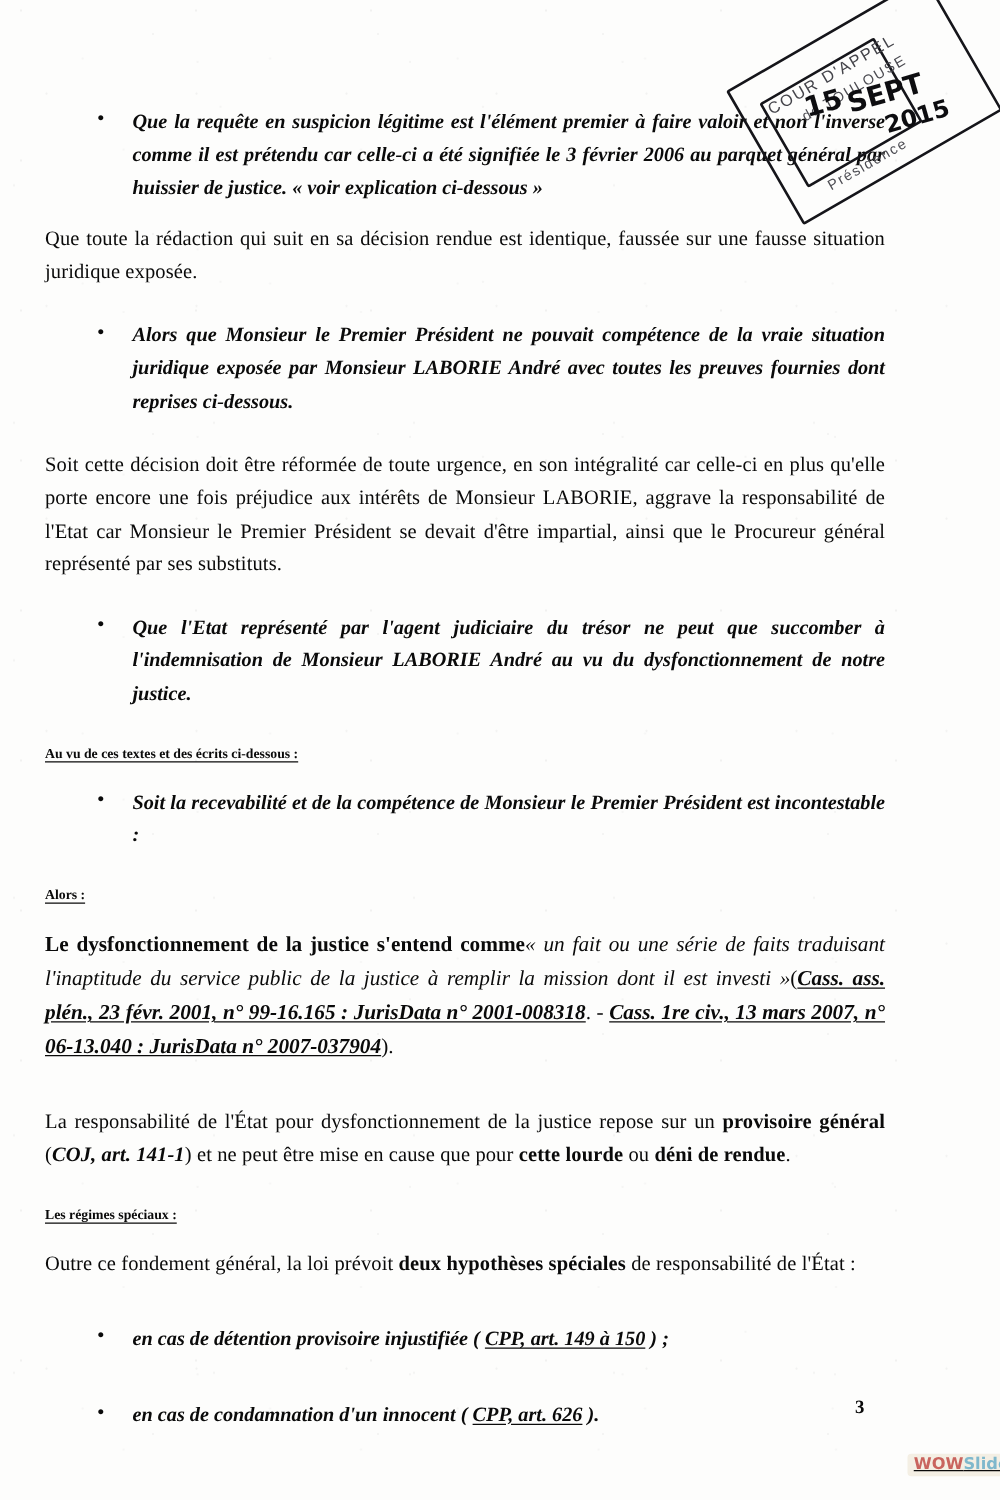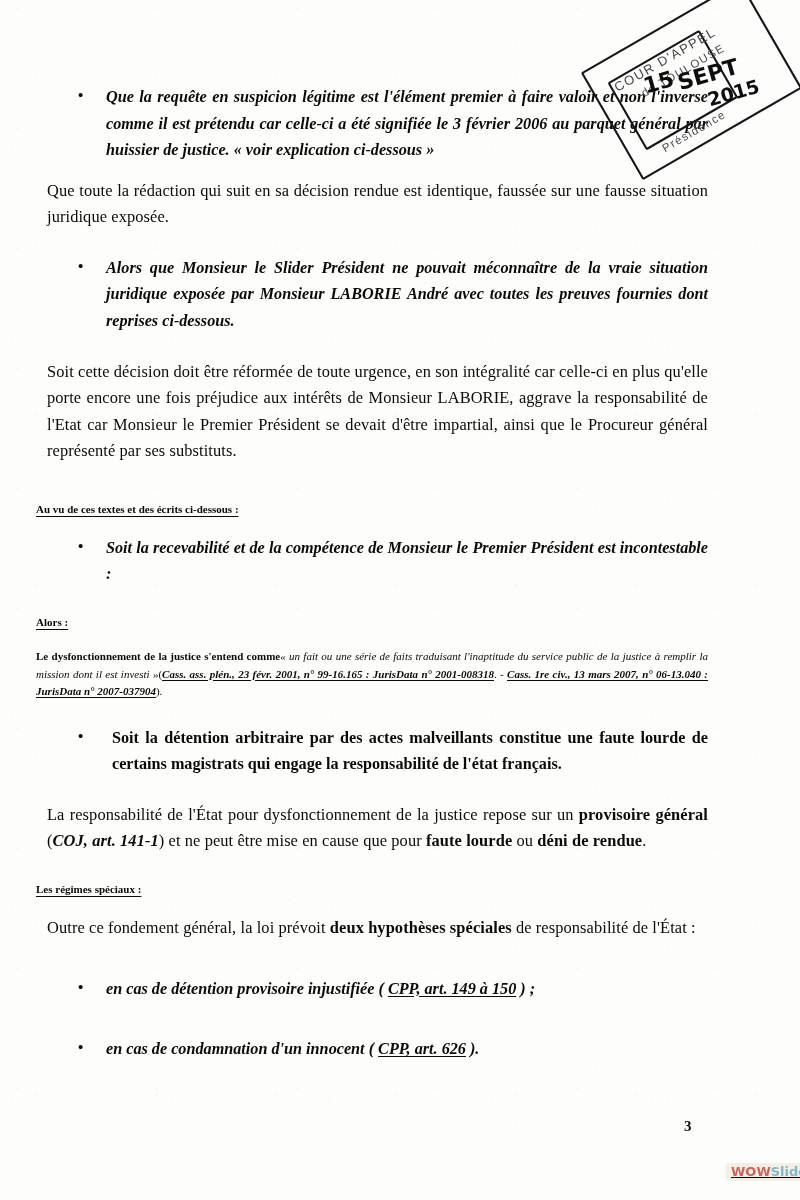--- a/index.html
+++ b/index.html
@@ -52,21 +52,20 @@
 
   p, li, h3 { margin: 0; }
 
   .para {
     font-size: 16.4px;
     line-height: 1.62;
     text-align: justify;
     text-justify: inter-word;
     margin-bottom: 14px;
     letter-spacing: .1px;
-    margin-left: 11px;
   }
 
   .bullets {
     list-style: none;
     margin: 0 0 14px 0;
     padding: 0;
   }
   .bullets li {
     position: relative;
     padding-left: 34px;
@@ -100,21 +99,21 @@
     font-weight: bold;
     font-size: 11px;
     text-decoration: underline;
     text-underline-offset: 3px;
     margin-bottom: 14px;
     display: inline-block;
   }
   .heading-wrap { margin-bottom: 6px; }
 
   .rappel-body {
-    font-size: 11px;
+    font-size: 17px;
     line-height: 1.6;
     text-align: justify;
     text-justify: inter-word;
     margin-bottom: 14px;
   }
 
   b, strong { font-weight: bold; }
   i, em { font-style: italic; }
   u, .u { text-decoration: underline; text-underline-offset: 2px; }
 
@@ -206,29 +205,32 @@
 
     <ul class="bullets">
       <li>Que la requête en suspicion légitime est l'élément premier à faire valoir et non l'inverse comme il est prétendu car celle-ci a été signifiée le 3 février 2006 au parquet général par huissier de justice. « voir explication ci-dessous »</li>
     </ul>
 
     <p class="para">Que toute la rédaction qui suit en sa décision rendue est identique, faussée sur une fausse situation juridique exposée.</p>
 
     <div class="spacer-sm"></div>
 
     <ul class="bullets">
-      <li>Alors que Monsieur le Slider Président ne pouvait méconnaître de la vraie situation juridique exposée par Monsieur LABORIE André avec toutes les preuves fournies dont reprises ci-dessous.</li>
+      <li>Alors que Monsieur le Premier Président ne pouvait compétence de la vraie situation juridique exposée par Monsieur LABORIE André avec toutes les preuves fournies dont reprises ci-dessous.</li>
     </ul>
 
     <div class="spacer-sm"></div>
 
     <p class="para">Soit cette décision doit être réformée de toute urgence, en son intégralité car celle-ci en plus qu'elle porte encore une fois préjudice aux intérêts de Monsieur LABORIE, aggrave la responsabilité de l'Etat car Monsieur le Premier Président se devait d'être impartial, ainsi que le Procureur général représenté par ses substituts.</p>
 
     <div class="spacer-sm"></div>
 
+    <ul class="bullets">
+      <li>Que l'Etat représenté par l'agent judiciaire du trésor ne peut que succomber à l'indemnisation de Monsieur LABORIE André au vu du dysfonctionnement de notre justice.</li>
+    </ul>
 
     <div class="spacer-sm"></div>
 
     <div class="heading-wrap">
       <span class="heading">Au vu de ces textes et des écrits ci-dessous :</span>
     </div>
 
     <ul class="bullets">
       <li>Soit la recevabilité et de la compétence de Monsieur le Premier Président est incontestable :</li>
     </ul>
@@ -236,27 +238,24 @@
     <div class="spacer-sm"></div>
 
     <div class="heading-wrap">
       <span class="heading">Alors :</span>
     </div>
 
     <p class="rappel-body"><b>Le dysfonctionnement de la justice s'entend comme</b><i>« un fait ou une série de faits traduisant l'inaptitude du service public de la justice à remplir la mission dont il est investi »</i><span>(</span><span class="cite">Cass. ass. plén., 23 févr. 2001, n° 99-16.165 : JurisData n° 2001-008318</span><span>. - </span><span class="cite">Cass. 1re civ., 13 mars 2007, n° 06-13.040  : JurisData n° 2007-037904</span><span>).</span></p>
 
     <div class="spacer-sm"></div>
 
-    <ul class="bullets upright">
-      <li>Soit la détention arbitraire par des actes malveillants constitue une faute lourde de certains magistrats qui engage la responsabilité de l'état français.</li>
-    </ul>
-
-    <div class="spacer-sm"></div>
-
-    <p class="para"><span>La responsabilité de l'État pour dysfonctionnement de la justice repose sur un </span><b>provisoire général</b><span> (</span><b><i>COJ, art. 141-1</i></b><span>) et ne peut être mise en cause que pour </span><b>faute lourde</b><span> ou </span><b>déni de rendue</b><span>.</span></p>
+
+    <div class="spacer-sm"></div>
+
+    <p class="para"><span>La responsabilité de l'État pour dysfonctionnement de la justice repose sur un </span><b>provisoire général</b><span> (</span><b><i>COJ, art. 141-1</i></b><span>) et ne peut être mise en cause que pour </span><b>cette lourde</b><span> ou </span><b>déni de rendue</b><span>.</span></p>
 
     <div class="spacer-sm"></div>
 
     <div class="heading-wrap">
       <span class="heading">Les régimes spéciaux :</span>
     </div>
 
     <p class="para"><span>Outre ce fondement général, la loi prévoit </span><b>deux hypothèses spéciales</b><span> de responsabilité de l'État :</span></p>
 
     <div class="spacer-md"></div>

